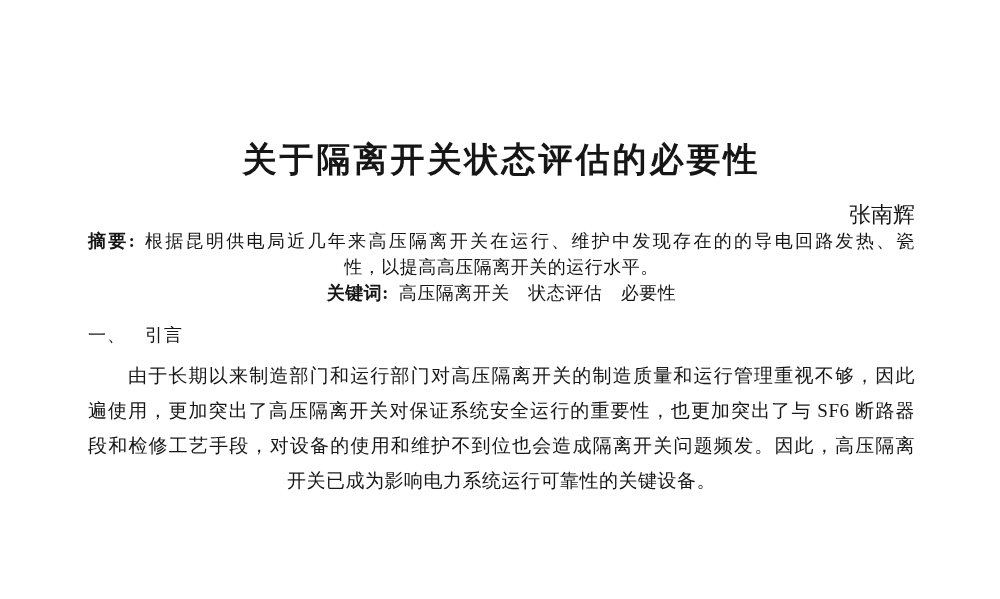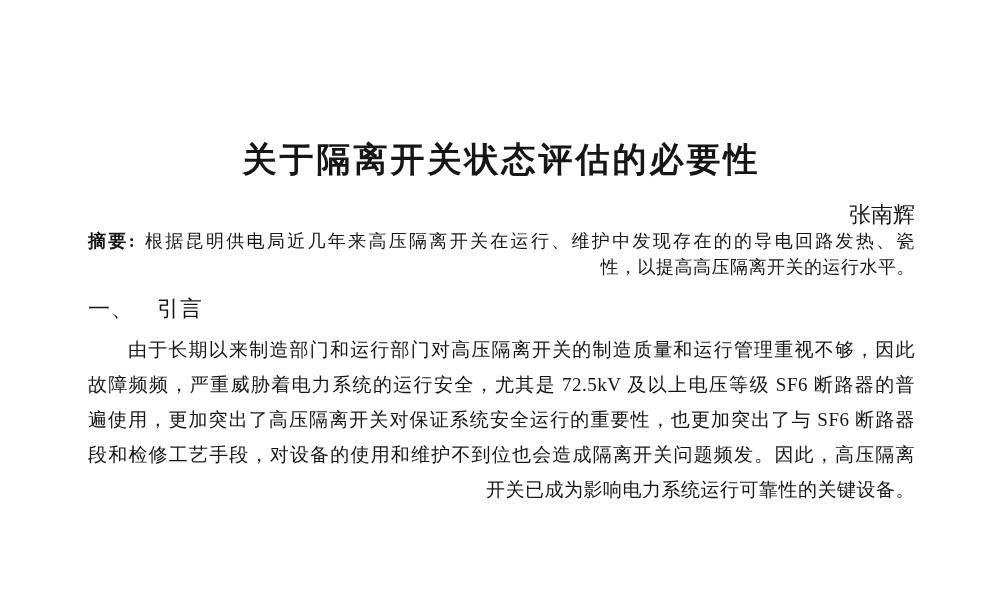--- a/index.html
+++ b/index.html
@@ -37,37 +37,37 @@
     line-height: 26px;
     text-align: right;
   }
   .abstract-block {
     margin-top: 0;
     font-size: 18px;
     line-height: 26px;
     letter-spacing: 0.5px;
   }
   .line {
-    text-align: right;
+    text-align: center;
   }
   .line.full {
     text-align: justify;
     text-align-last: justify;
   }
   .bold-label {
     font-weight: bold;
     margin-right: 8px;
   }
   .kw-label {
     font-weight: bold;
     margin-right: 10px;
   }
   .section-heading {
     margin: 14px 0 0 0;
-    font-size: 22px;
+    font-size: 18px;
     font-weight: normal;
     line-height: 30px;
     letter-spacing: 1px;
   }
   .body-block {
     margin-top: 8px;
     font-size: 19px;
     line-height: 35px;
     letter-spacing: 0.5px;
   }
@@ -83,26 +83,28 @@
 
     <h1 class="title">关于隔离开关状态评估的必要性</h1>
 
     <div class="author">张南辉</div>
 
     <div class="abstract-block">
       <div class="line full">
         <span class="bold-label">摘要:</span><span>根据昆明供电局近几年来高压隔离开关在运行、维护中发现存在的的导电回路发热、瓷</span>
       </div>
       <div class="line">性，以提高高压隔离开关的运行水平。</div>
+      <div class="line">
+        <span class="kw-label">关键词:</span><span>高压隔离开关　状态评估　必要性</span>
+      </div>
     </div>
 
     <h2 class="section-heading">一、　引言</h2>
 
     <div class="body-block">
       <div class="line full indent">由于长期以来制造部门和运行部门对高压隔离开关的制造质量和运行管理重视不够，因此</div>
-      <div class="line full">故障频频，严重威胁着电力系统的运行安全，尤其是 72.5kV 及以上电压等级 SF6 断路器的普</div>
       <div class="line full">遍使用，更加突出了高压隔离开关对保证系统安全运行的重要性，也更加突出了与 SF6 断路器</div>
       <div class="line full">段和检修工艺手段，对设备的使用和维护不到位也会造成隔离开关问题频发。因此，高压隔离</div>
       <div class="line">开关已成为影响电力系统运行可靠性的关键设备。</div>
     </div>
 
   </div>
 </div>
 
 </body></html>

